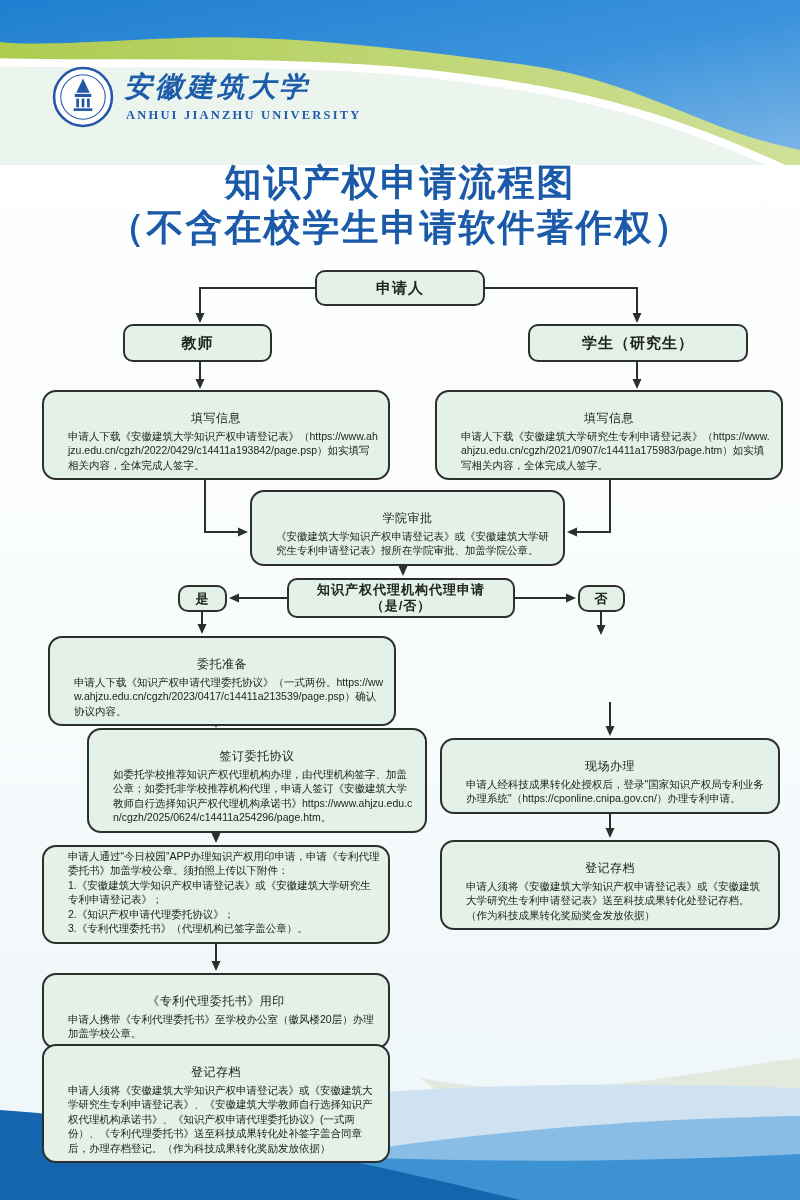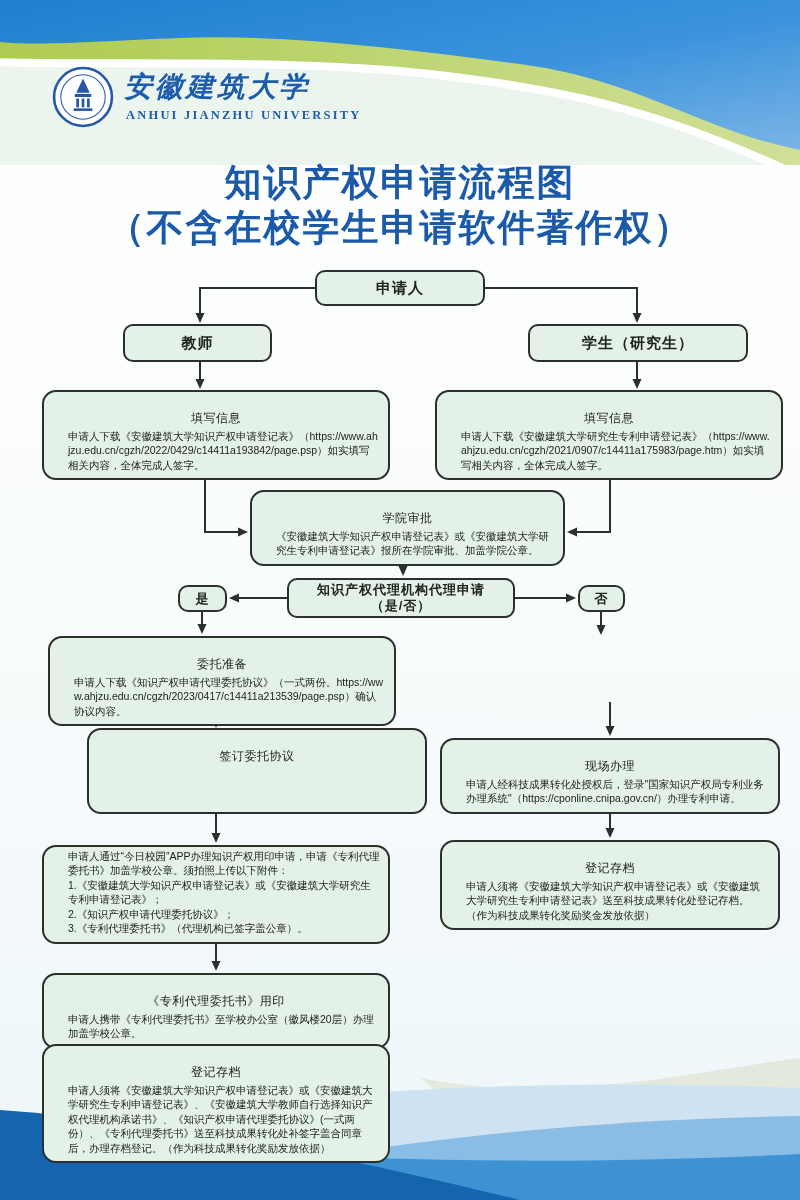--- a/index.html
+++ b/index.html
@@ -140,20 +140,21 @@
   </div>
   <div class="node center" style="left:178px;top:585px;width:49px;height:27px;font-size:13px;">是</div>
   <div class="node center" style="left:578px;top:585px;width:47px;height:27px;font-size:13px;">否</div>
 
   <div class="node" style="left:48px;top:636px;width:348px;min-height:68px;">
     <div class="node-title">委托准备</div>
     <div class="node-body">申请人下载《知识产权申请代理委托协议》（一式两份。https://www.ahjzu.edu.cn/cgzh/2023/0417/c14411a213539/page.psp）确认协议内容。</div>
   </div>
   <div class="node" style="left:42px;top:728px;width:340px;min-height:86px;margin-left:45px;">
     <div class="node-title">签订委托协议</div>
+    <div class="node-body">如委托学校推荐知识产权代理机构办理，由代理机构签字、加盖公章；如委托非学校推荐机构代理，申请人签订《安徽建筑大学教师自行选择知识产权代理机构承诺书》https://www.ahjzu.edu.cn/cgzh/2025/0624/c14411a254296/page.htm。</div>
   </div>
   <div class="node" style="left:42px;top:845px;width:348px;min-height:98px;">
     <div class="node-body">申请人通过“今日校园”APP办理知识产权用印申请，申请《专利代理委托书》加盖学校公章。须拍照上传以下附件：
 1.《安徽建筑大学知识产权申请登记表》或《安徽建筑大学研究生专利申请登记表》；
 2.《知识产权申请代理委托协议》；
 3.《专利代理委托书》（代理机构已签字盖公章）。</div>
   </div>
   <div class="node" style="left:42px;top:973px;width:348px;min-height:46px;">
     <div class="node-title">《专利代理委托书》用印</div>
     <div class="node-body">申请人携带《专利代理委托书》至学校办公室（徽风楼20层）办理加盖学校公章。</div>

